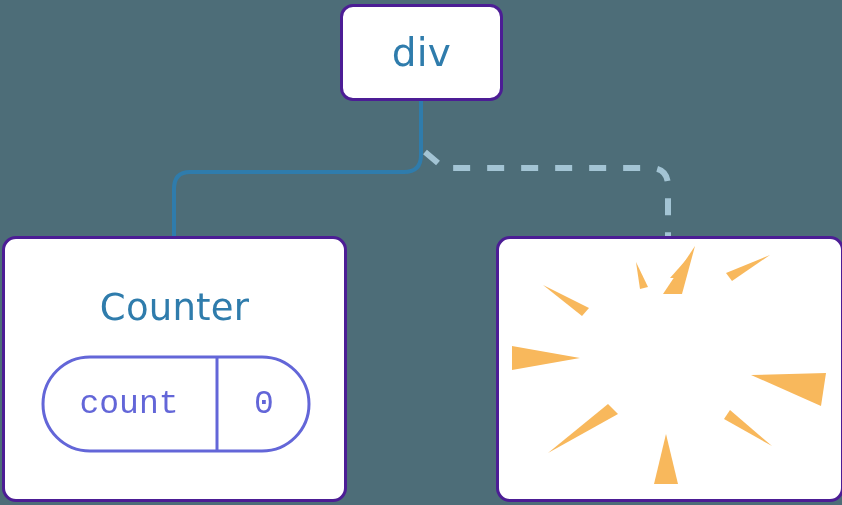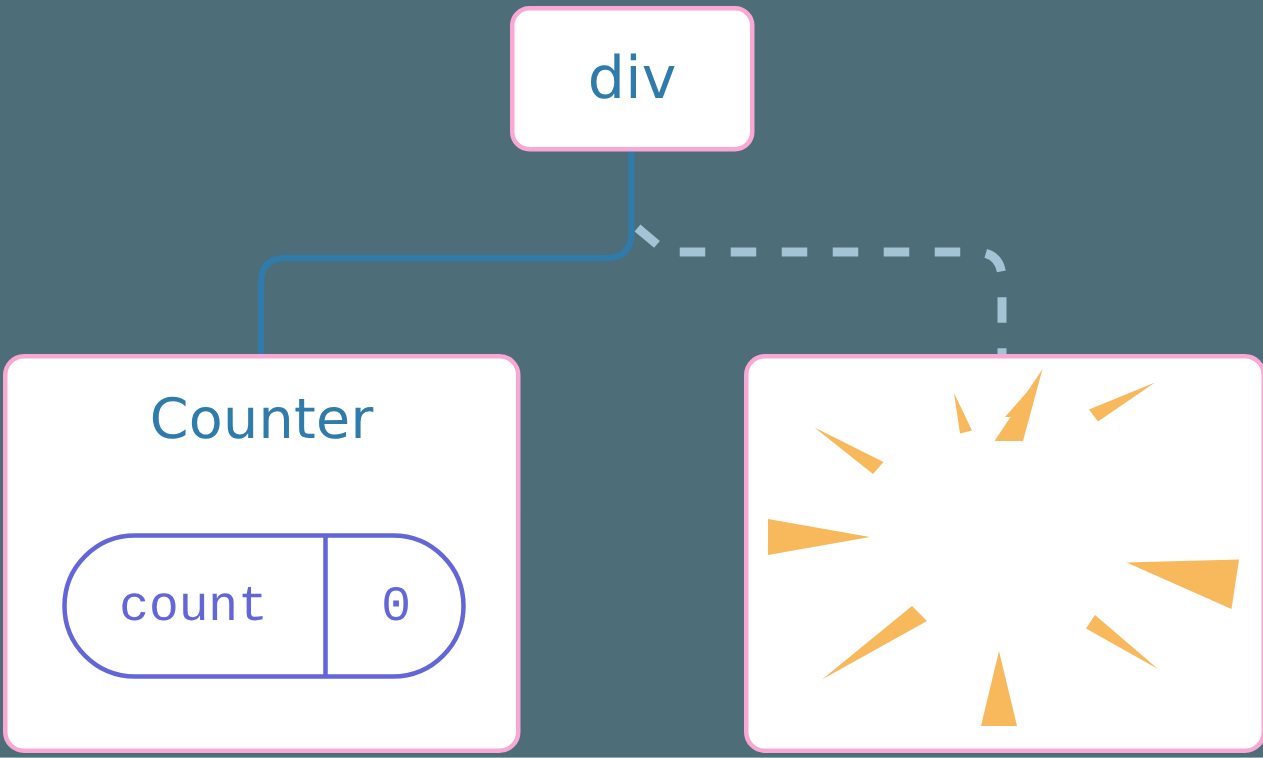--- a/index.html
+++ b/index.html
@@ -21,21 +21,21 @@
   .edge-layer {
     position: absolute;
     left: 0;
     top: 0;
     width: 842px;
     height: 505px;
   }
   .node {
     position: absolute;
     background: #ffffff;
-    border: 3px solid #f9a8d4;
+    border: 3px solid #4c1d95;
     box-sizing: border-box;
     display: flex;
     flex-direction: column;
     align-items: center;
   }
   #node-div {
     left: 340px;
     top: 4px;
     width: 163px;
     height: 97px;
@@ -63,21 +63,21 @@
     font-weight: 400;
     letter-spacing: 0.2px;
     line-height: 1;
     white-space: nowrap;
   }
   #div-title {
     font-size: 39px;
   }
   #counter-title {
     font-size: 37px;
-    margin-top: 22px;
+    margin-top: 50px;
   }
   .pill {
     position: absolute;
     left: 41px;
     top: 355px;
     width: 270px;
     height: 98px;
   }
   .pill-label,
   .pill-value {

